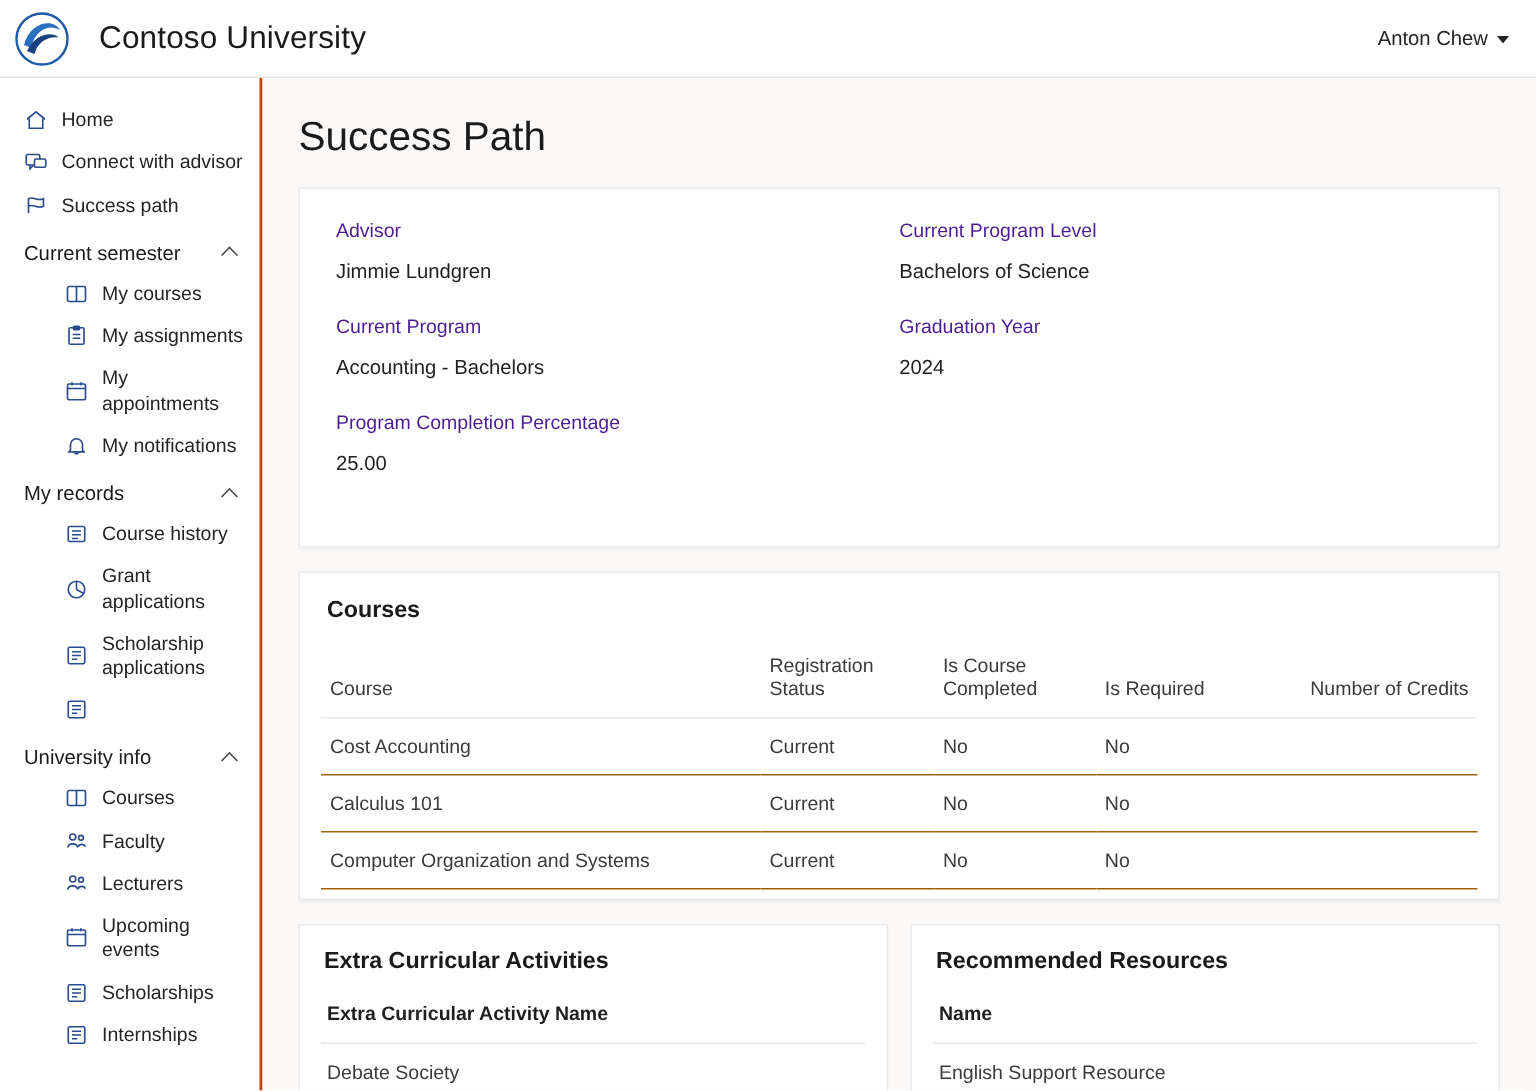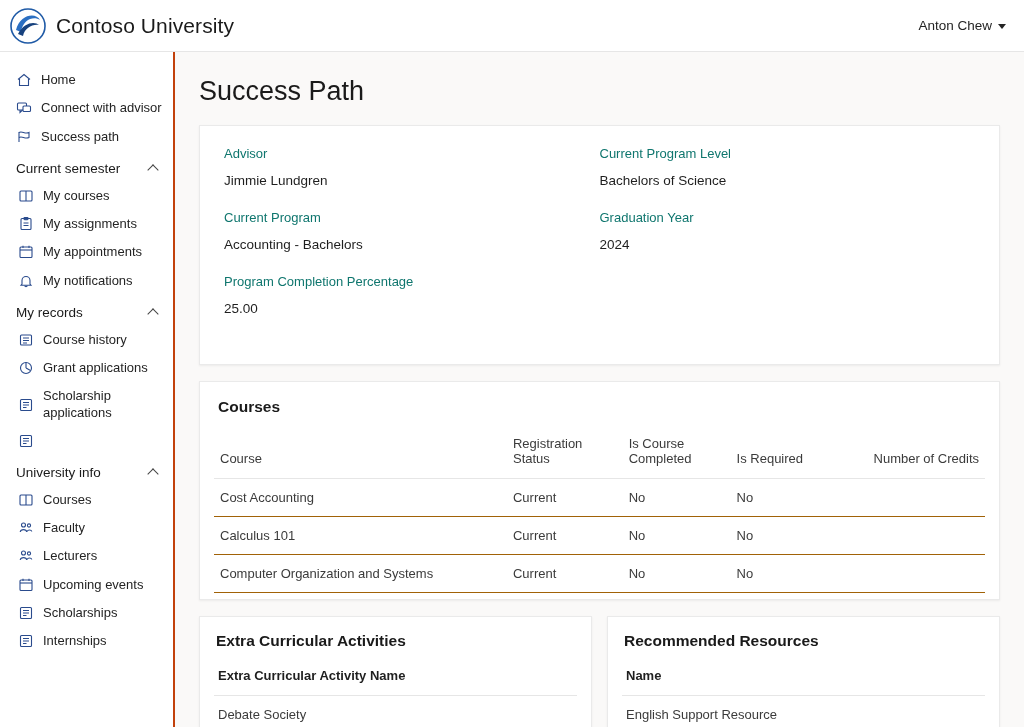--- a/index.html
+++ b/index.html
@@ -18,21 +18,21 @@
     background: #ffffff;
     border-bottom: 1px solid #e6e6e6;
     display: flex;
     align-items: center;
     padding: 0 18px 0 10px;
     position: relative;
   }
   .brand {
     display: flex;
     align-items: center;
-    gap: 10px;
+    gap: 20px;
   }
   .logo {
     width: 36px; height: 36px;
     position: relative;
     flex: 0 0 auto;
   }
   .logo svg { display: block; }
   .brand-title {
     font-size: 21px;
     color: #1a1a1a;
@@ -74,21 +74,21 @@
   }
   .nav-item {
     display: flex;
     align-items: center;
     gap: 9px;
     padding: 6px 8px 6px 16px;
     color: #242424;
     cursor: pointer;
     line-height: 1.25;
   }
-  .nav-item.sub { padding-left: 18px; }
+  .nav-item.sub { padding-left: 43px; }
   .nav-icon {
     width: 16px; height: 16px;
     flex: 0 0 16px;
     display: inline-flex;
     align-items: center;
     justify-content: center;
     color: #2a4b8d;
   }
   .nav-icon svg { display: block; }
   .nav-label { flex: 1 1 auto; }
@@ -143,21 +143,21 @@
     padding: 20px 24px 26px 24px;
     display: flex;
     flex-wrap: wrap;
   }
   .summary-col {
     width: 50%;
   }
   .field { margin-bottom: 22px; }
   .field-label {
     font-size: 13px;
-    color: #0f766e;
+    color: #4c1d95;
     margin-bottom: 12px;
   }
   .field-value {
     font-size: 13.5px;
     color: #1f1f1f;
   }
 
   
   .section { margin-top: 16px; }
   .card-title {

